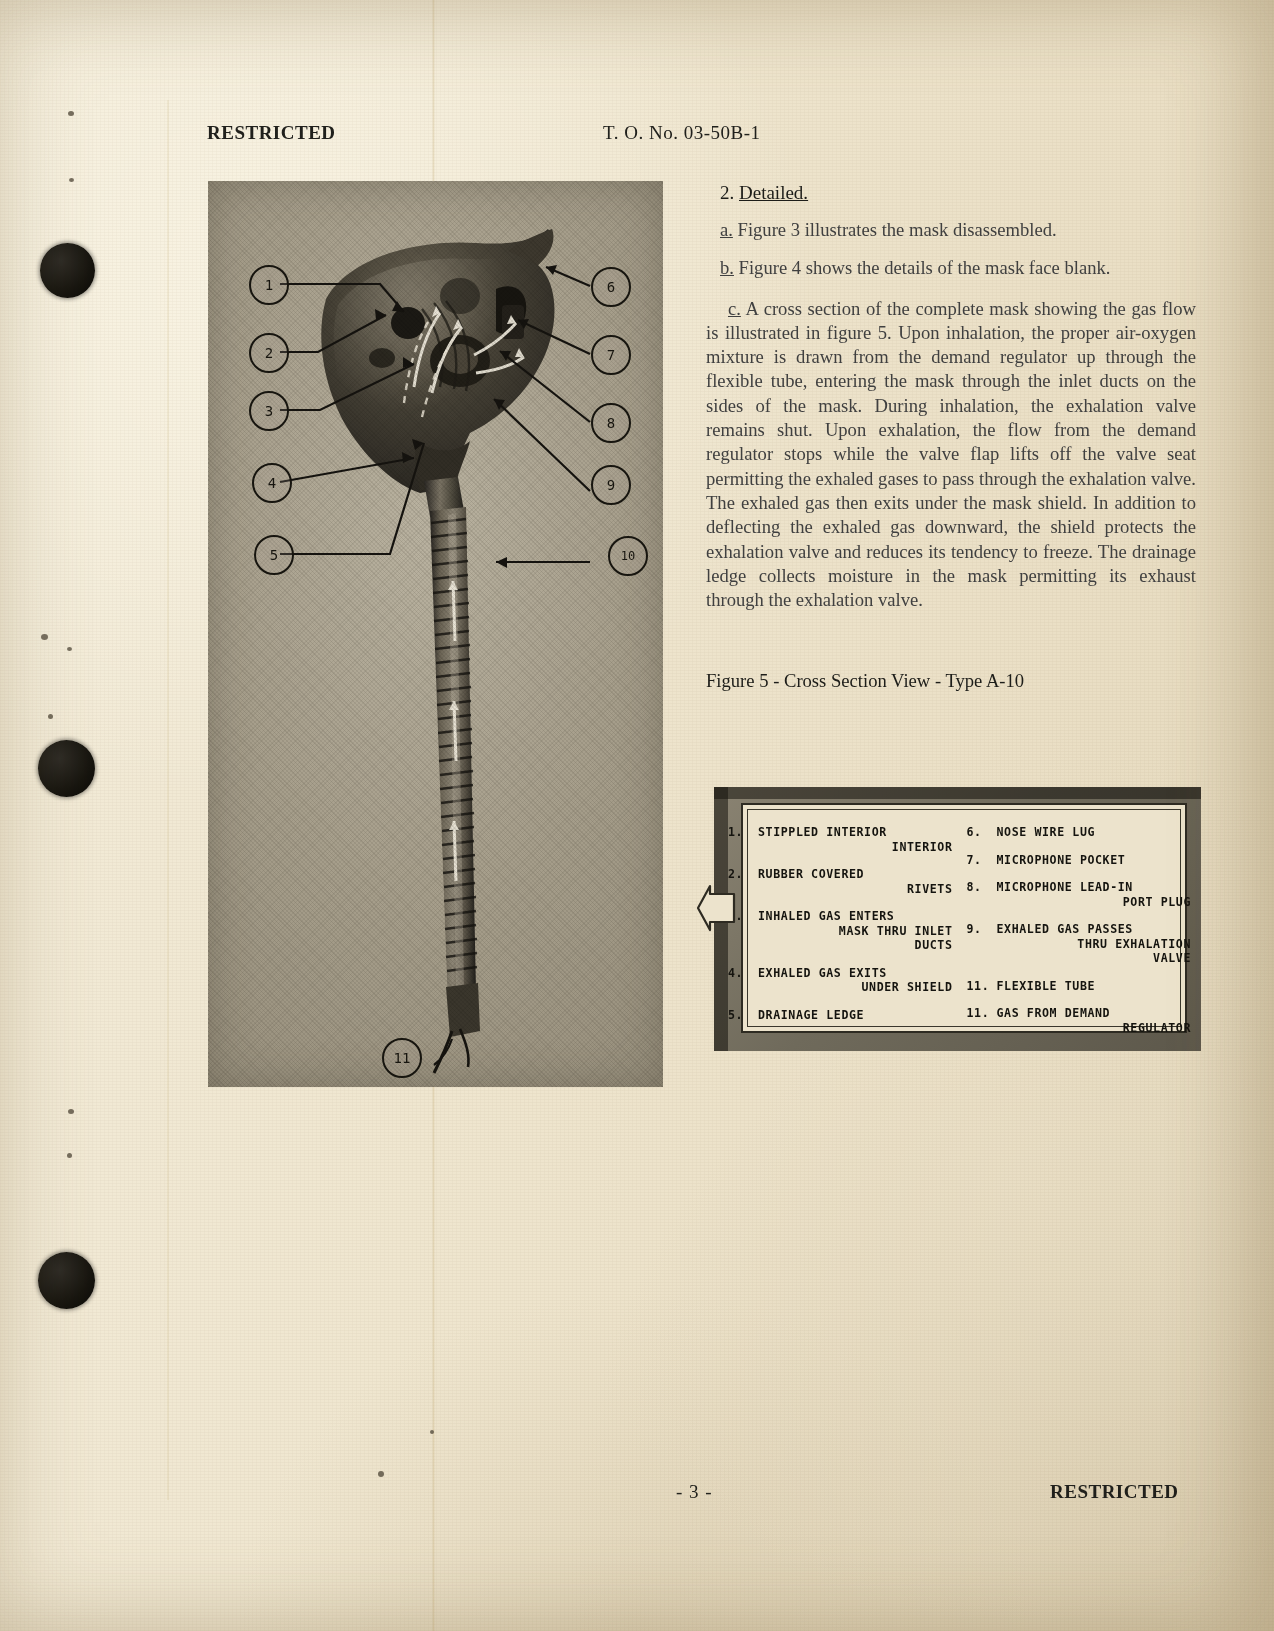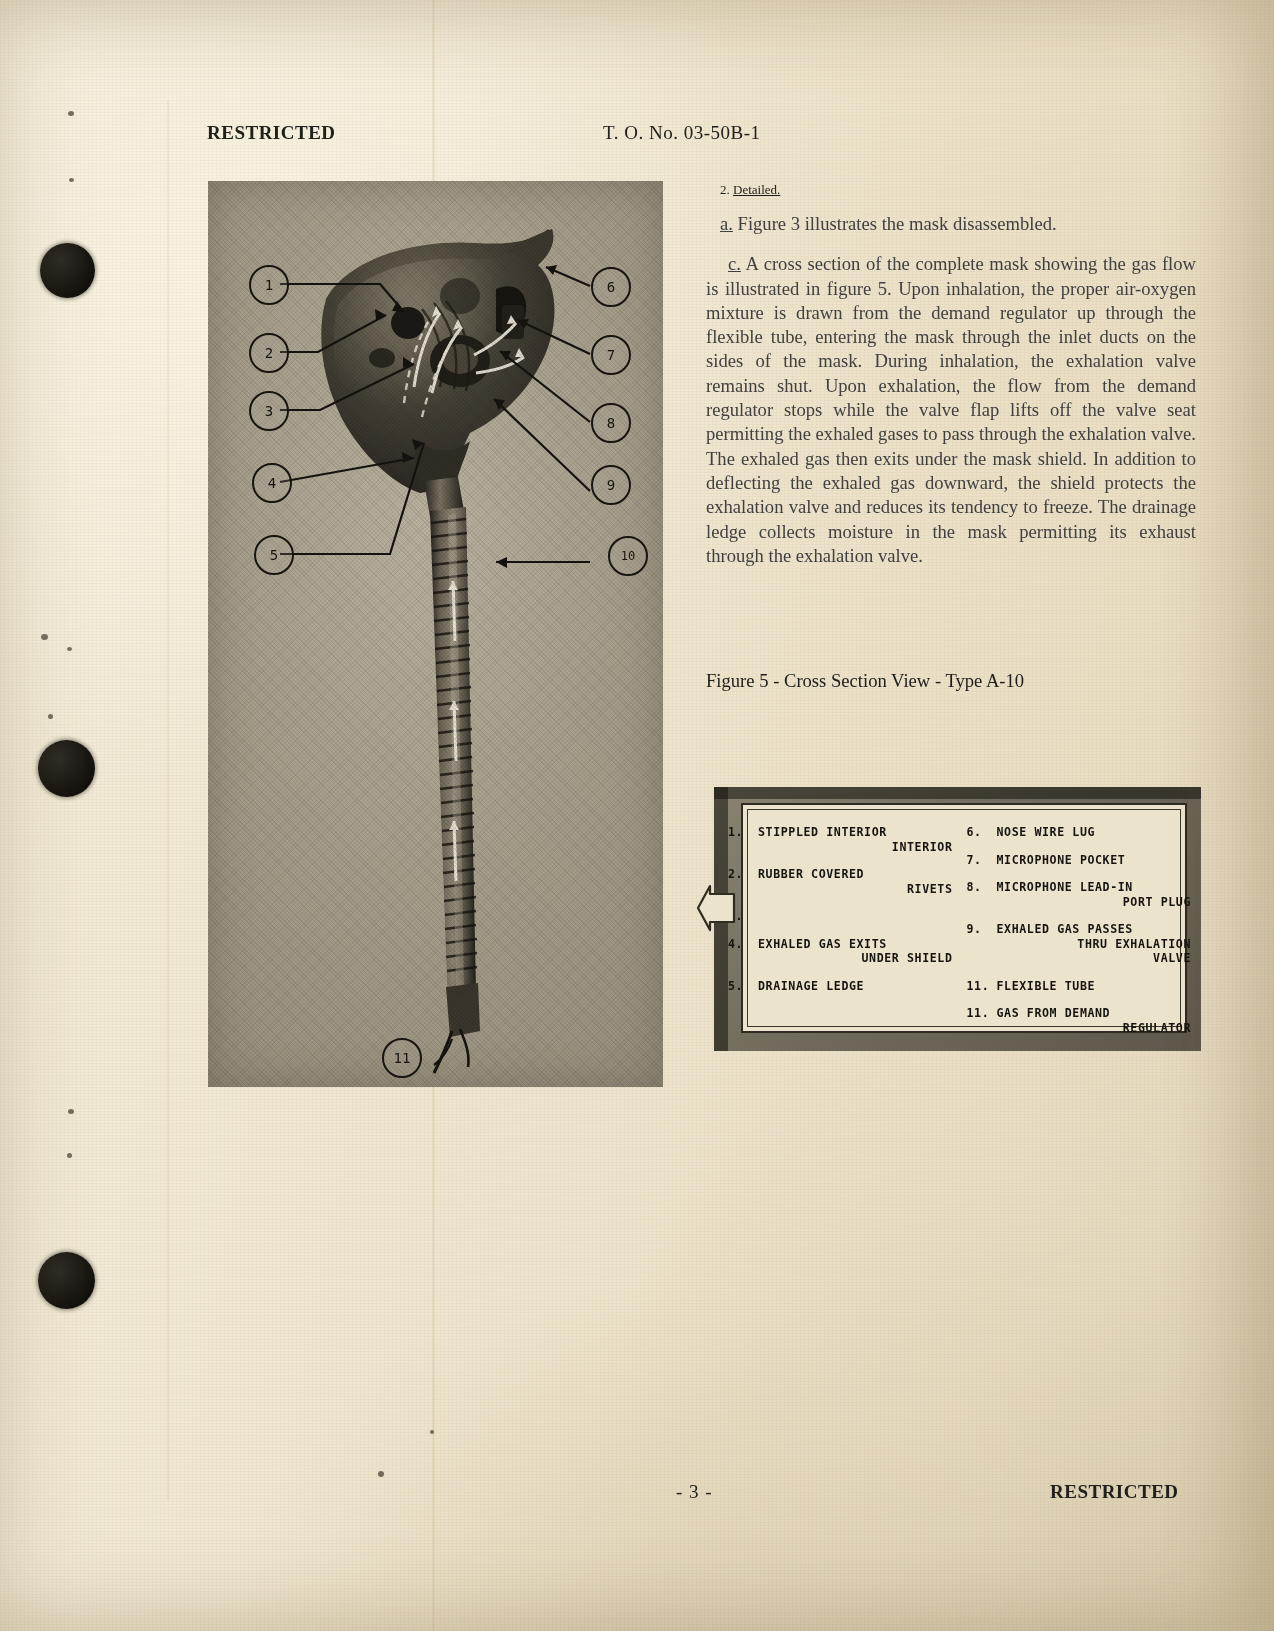--- a/index.html
+++ b/index.html
@@ -77,21 +77,21 @@
       repeating-linear-gradient(45deg, rgba(60,55,42,.30) 0 1px, rgba(0,0,0,0) 1px 3px),
       repeating-linear-gradient(-45deg, rgba(60,55,42,.22) 0 1px, rgba(0,0,0,0) 1px 3px);
   }
   #plate svg{position:absolute;inset:0;}
 
   
   #col{
     position:absolute;left:706px;top:182px;width:490px;
     color:#1d1d19;
   }
-  .lvl1{font-size:13px;margin:0 0 4px 14px;}
+  .lvl1{font-size:19px;margin:0 0 4px 14px;}
   .lvl1 u{text-decoration:underline;}
   .para{
     font-size:18.6px;line-height:24.3px;text-align:justify;
     margin:0;color:#404040;
   }
   .para.ab{margin:14px 0 0 34px;text-indent:-20px;}
   .para.c{margin:16px 0 0 0;text-indent:22px;}
   .it{font-style:normal;text-decoration:underline;}
 
   
@@ -371,20 +371,24 @@
   <div class="lvl1">
     <span>2.</span>
     <u>Detailed.</u>
   </div>
 
   <p class="para ab">
     <span class="it">a.</span>
     <span>Figure 3 illustrates the mask disassembled.</span>
   </p>
 
+  <p class="para ab">
+    <span class="it">b.</span>
+    <span>Figure 4 shows the details of the mask face blank.</span>
+  </p>
 
   <p class="para c">
     <span class="it">c.</span>
     <span>A cross section of the complete mask showing the gas flow is illustrated in figure 5. Upon inhalation, the proper air-oxygen mixture is drawn from the demand regulator up through the flexible tube, entering the mask through the inlet ducts on the sides of the mask. During inhalation, the exhalation valve remains shut. Upon exhalation, the flow from the demand regulator stops while the valve flap lifts off the valve seat permitting the exhaled gases to pass through the exhalation valve. The exhaled gas then exits under the mask shield. In addition to deflecting the exhaled gas downward, the shield protects the exhalation valve and reduces its tendency to freeze. The drainage ledge collects moisture in the mask permitting its exhaust through the exhalation valve.</span>
   </p>
 </div>
 
 <div id="caption">
   <div>Figure 5 - Cross Section View - Type A-10</div>
 </div>
@@ -405,20 +409,25 @@
       </div>
       <div class="keyitem">
         <span class="keynum">2.</span>
         <span class="keytext">
           <span class="r1">RUBBER COVERED</span>
           <span class="r2">RIVETS</span>
         </span>
       </div>
       <div class="keyitem">
         <span class="keynum">3.</span>
+        <span class="keytext">
+          <span class="r1">INHALED GAS ENTERS</span>
+          <span class="r2">MASK THRU INLET</span>
+          <span class="r3">DUCTS</span>
+        </span>
       </div>
       <div class="keyitem">
         <span class="keynum">4.</span>
         <span class="keytext">
           <span class="r1">EXHALED GAS EXITS</span>
           <span class="r2">UNDER SHIELD</span>
         </span>
       </div>
       <div class="keyitem">
         <span class="keynum">5.</span>

